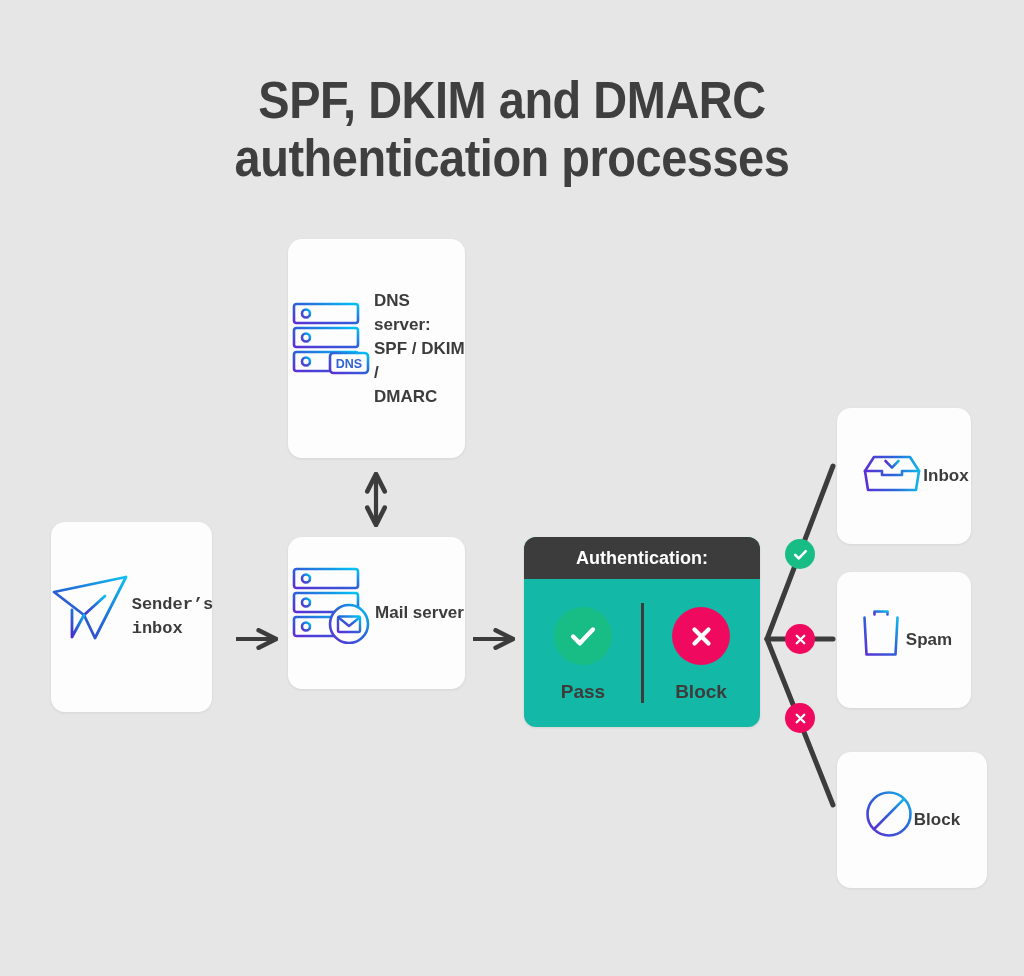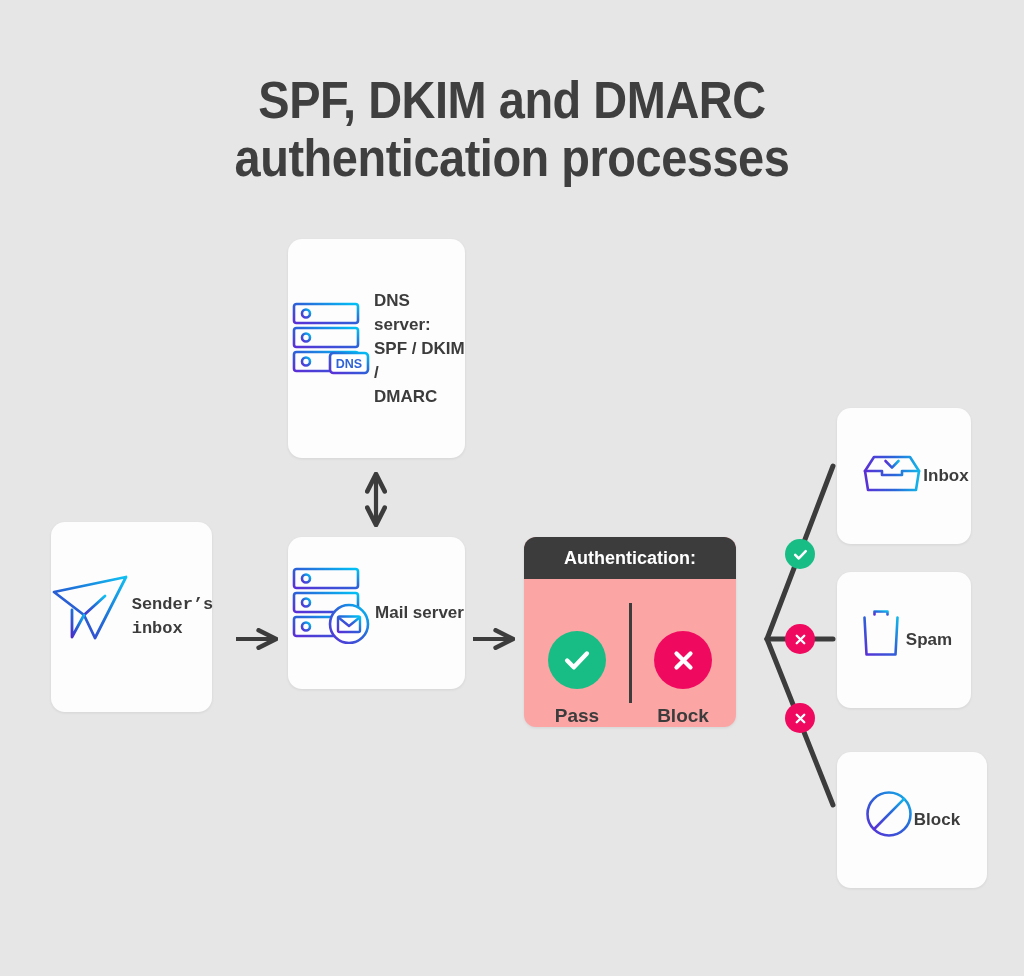--- a/index.html
+++ b/index.html
@@ -81,41 +81,41 @@
   #card-block .icon-wrap { margin-bottom: 12px; }
   #card-inbox .card-label,
   #card-spam .card-label,
   #card-block .card-label { font-size: 17px; }
 
   
   #panel-auth {
     position: absolute;
     left: 524px;
     top: 537px;
-    width: 212px;
+    width: 236px;
     height: 190px;
     border-radius: 12px;
-    background: #fca5a5;
+    background: #14b8a6;
     box-shadow: 0 1px 3px rgba(0,0,0,0.08);
     overflow: hidden;
   }
   #auth-header {
     height: 42px;
     background: #3c3c3c;
     color: #ffffff;
     display: flex;
     align-items: center;
     justify-content: center;
     font-size: 18px;
     font-weight: bold;
   }
   #auth-body {
     height: 148px;
     display: flex;
-    align-items: flex-end;
+    align-items: center;
     position: relative;
   }
   .auth-col {
     flex: 1 1 50%;
     display: flex;
     flex-direction: column;
     align-items: center;
     justify-content: center;
     padding-top: 4px;
   }

